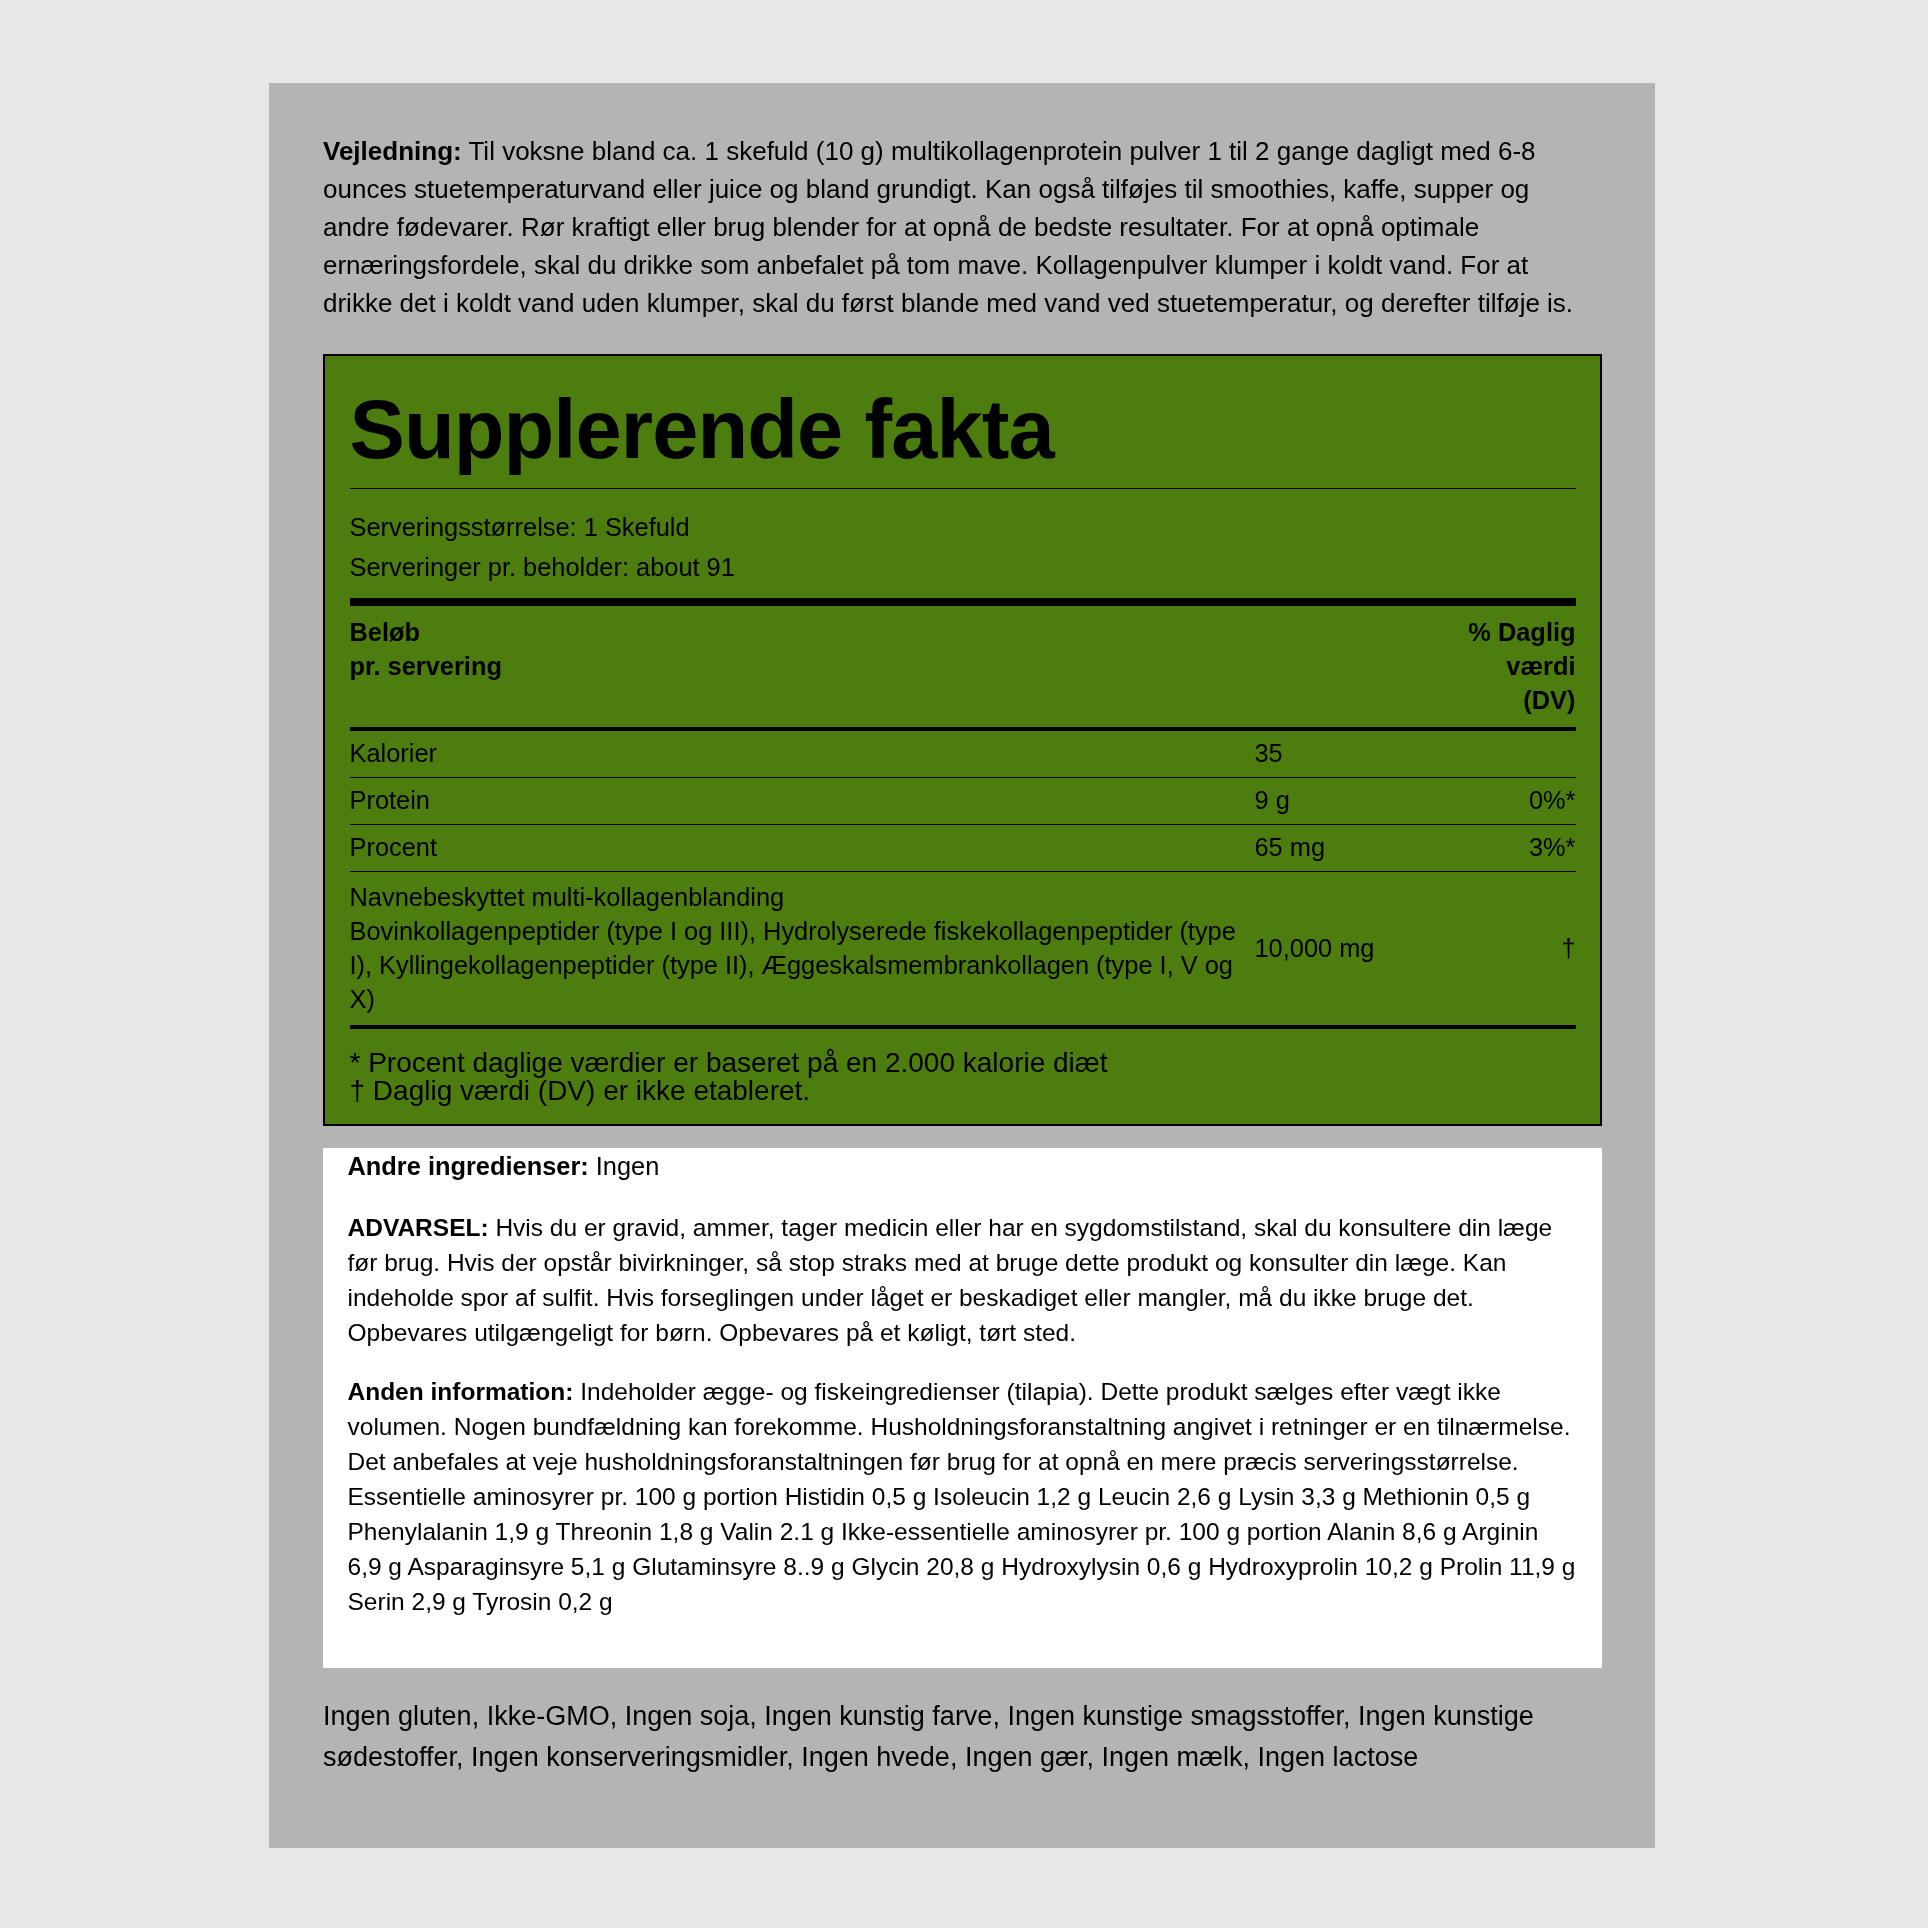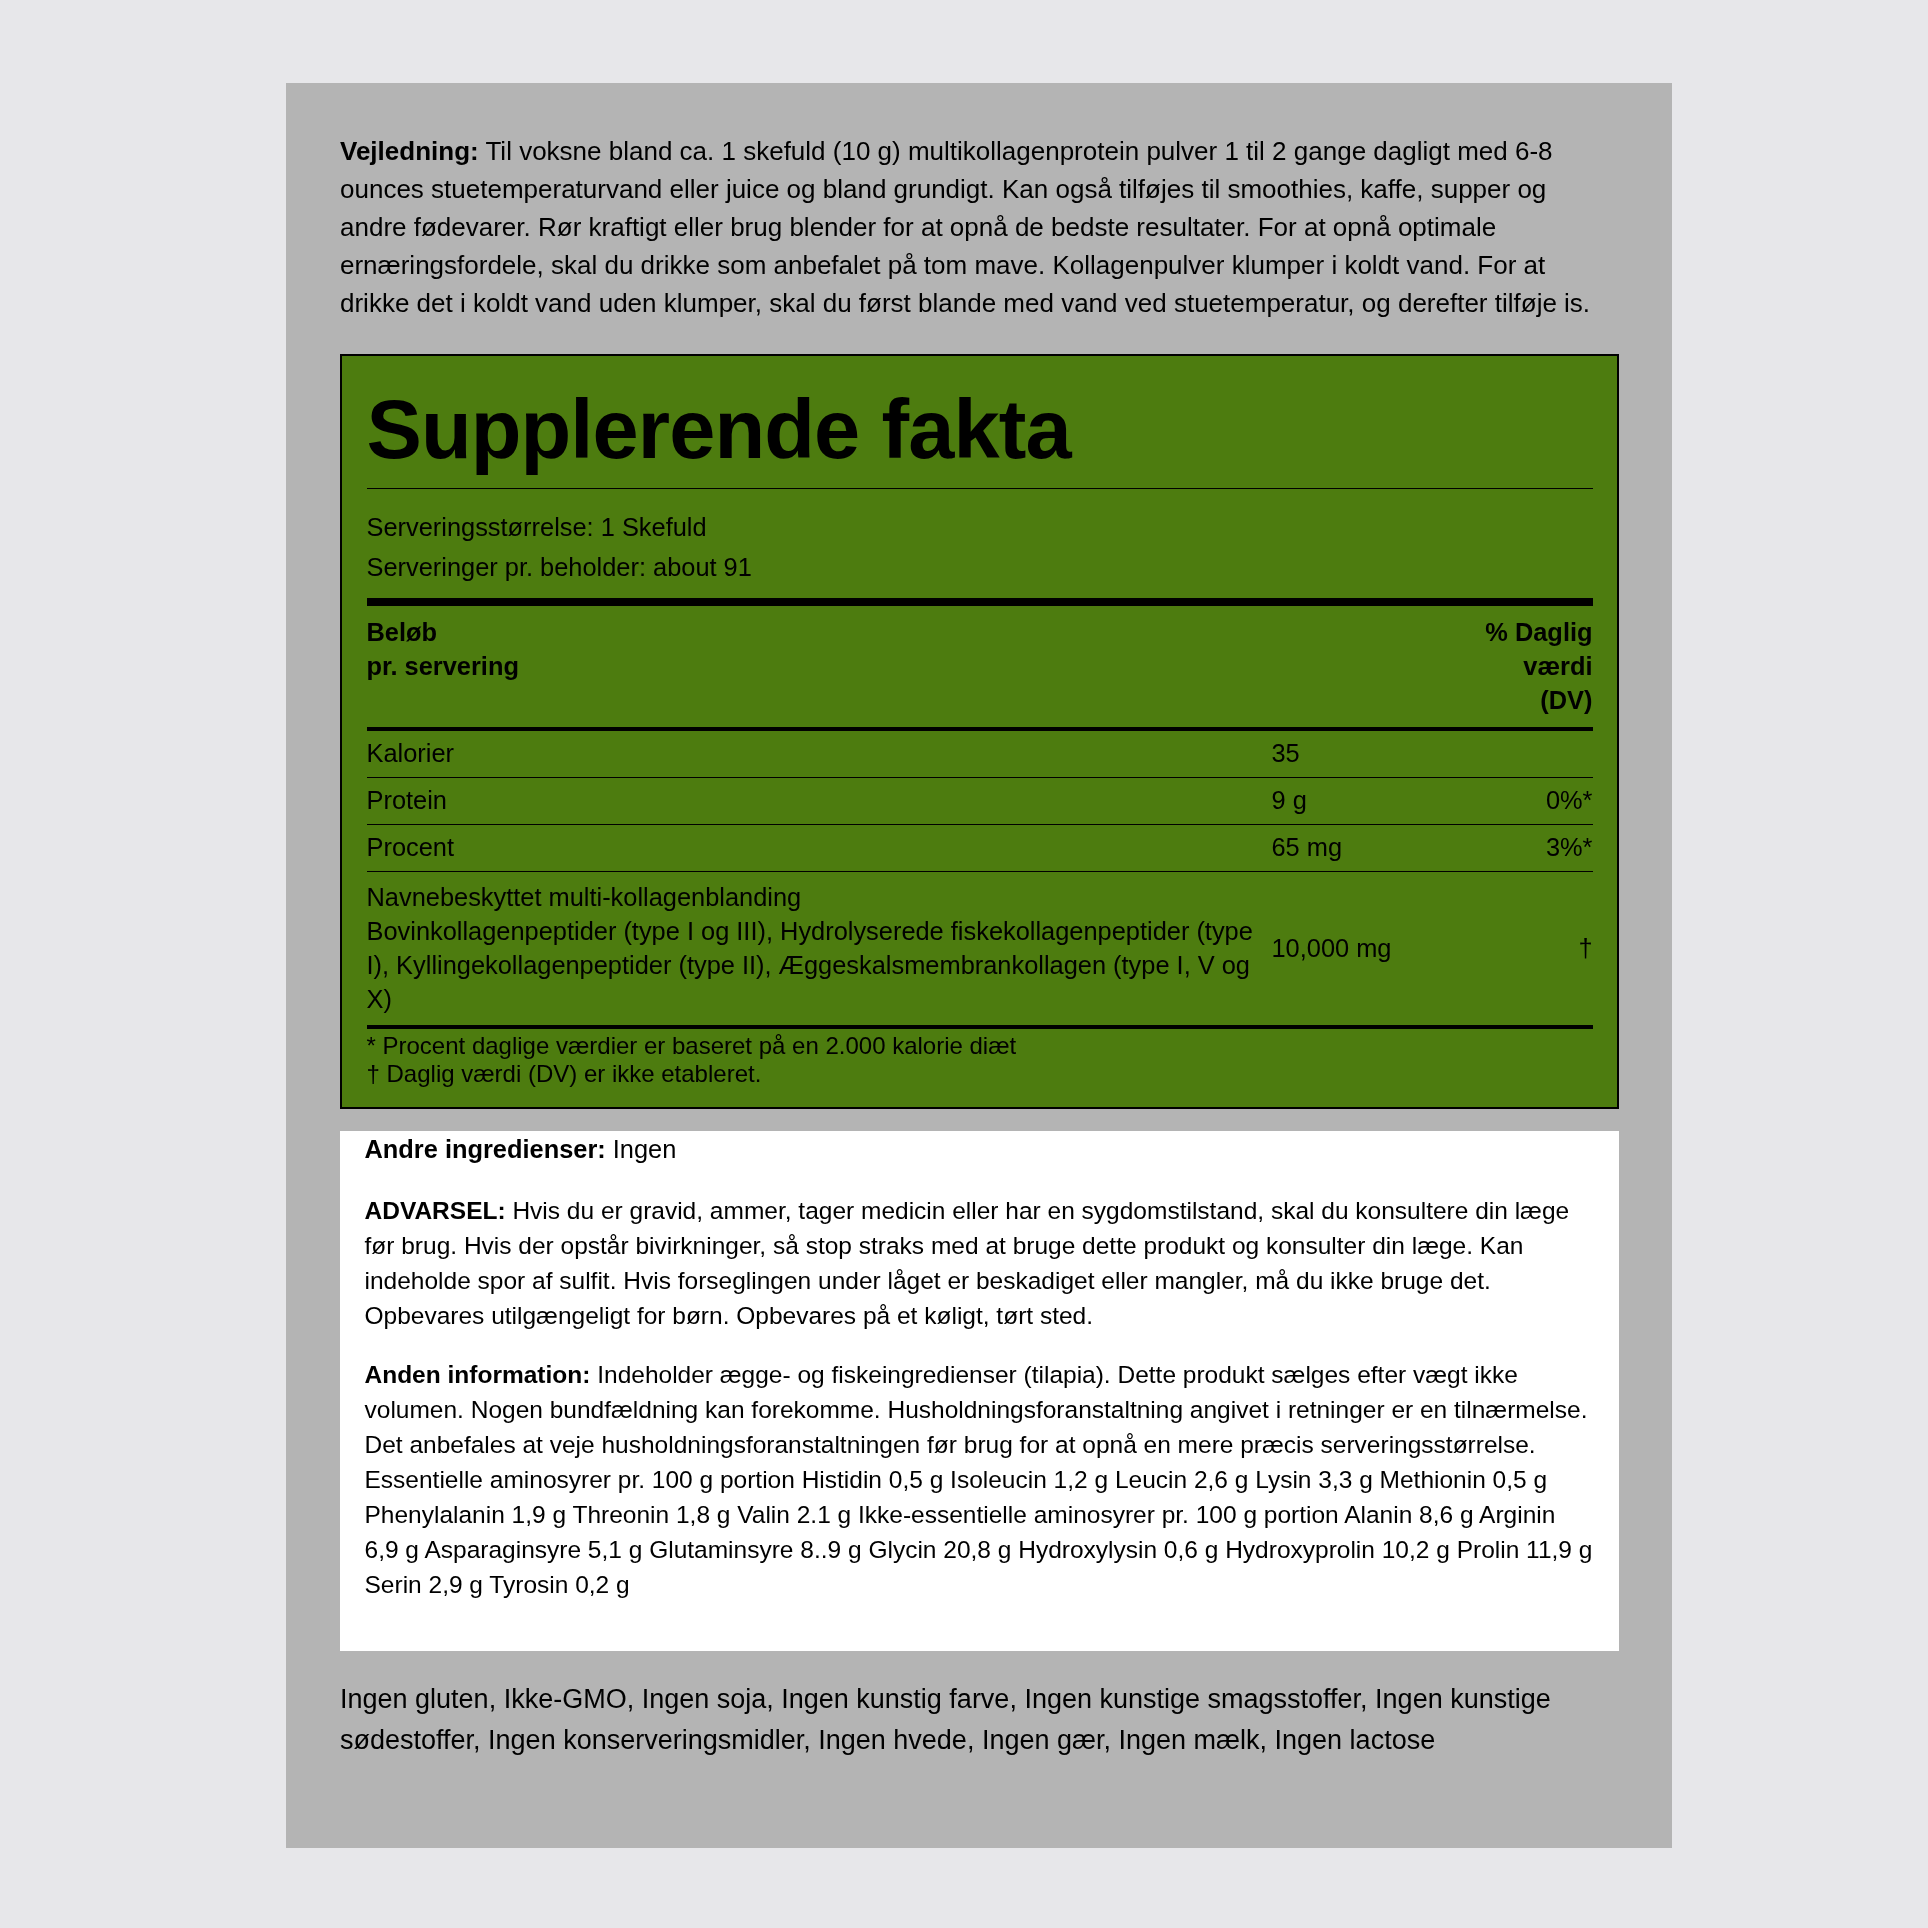--- a/index.html
+++ b/index.html
@@ -16,21 +16,21 @@
   }
   .page {
     position: relative;
     width: 1928px;
     height: 1928px;
     background: #e7e7ea;
   }
   
   .label-panel {
     position: absolute;
-    left: 286px;
+    left: 269px;
     top: 83px;
     width: 1386px;
     height: 1765px;
     background: #b4b4b4;
   }
   .inner {
     position: absolute;
     left: 54px;
     top: 49px;
     width: 1279px;
@@ -105,23 +105,23 @@
   }
   table.nutrients tr.first td { border-top: none; }
   td.name { text-align: left; }
   td.val { text-align: left; width: 217px; padding-right: 66px; }
   td.dv  { text-align: right; width: 104px; }
   .blend-row td { vertical-align: middle; }
   .blend-name {
     line-height: 34px;
   }
   .footnotes {
-    font-size: 24px;
+    font-size: 28px;
     line-height: 28px;
-    padding-top: 3px;
+    padding-top: 20px;
   }
   .other-ing {
     font-size: 25.4px;
     line-height: 36px;
     margin-top: 22.6px;
   }
   .other-ing b { font-weight: bold; }
   .warning {
     font-size: 24.5px;
     line-height: 35px;

